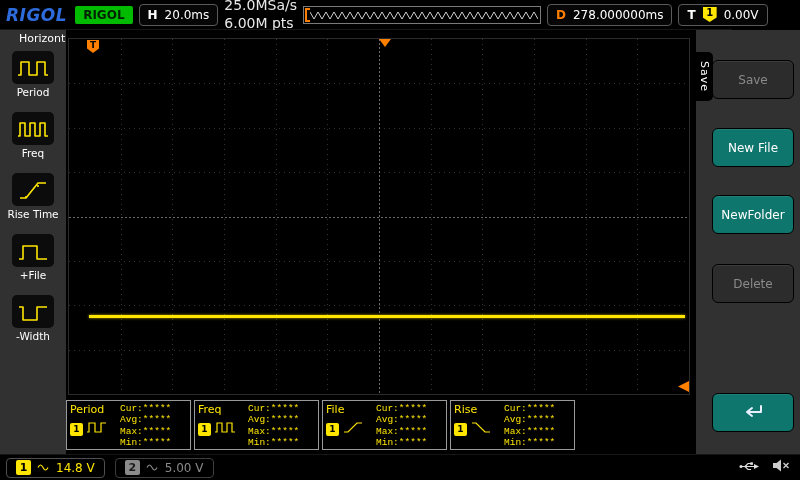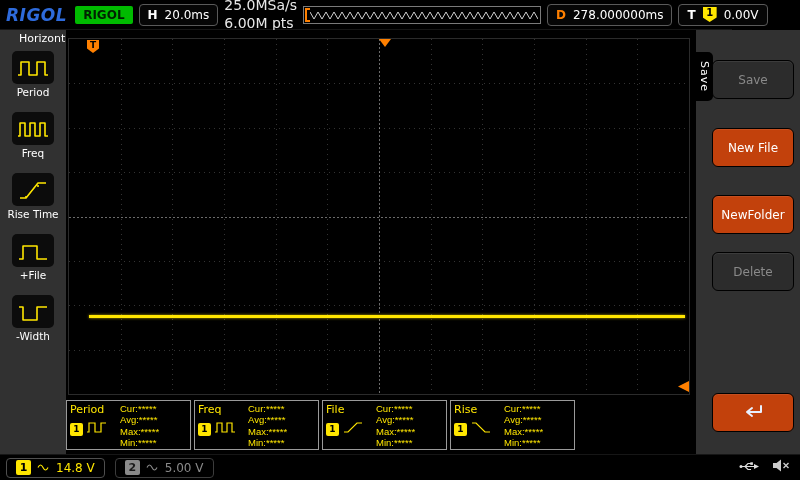--- a/index.html
+++ b/index.html
@@ -59,27 +59,27 @@
   .meas-strip{position:absolute;left:0;top:370px;display:flex}
   .meas-box{width:125px;height:50px;border:1px solid #9a9a9a;background:#000;margin-right:3px;
             display:flex;padding:2px 3px}
   .meas-left{width:50px;display:flex;flex-direction:column}
   .meas-name{font-size:11px;color:#ffe600}
   .meas-src{display:flex;align-items:center;gap:3px;margin-top:3px}
   .ch-badge{width:13px;height:13px;background:#ffe600;color:#000;font-size:9px;font-weight:bold;
             display:flex;align-items:center;justify-content:center;border-radius:2px;flex:0 0 auto}
   .meas-icon svg{stroke:#ffe600;fill:none;stroke-width:1.2}
   .meas-vals{flex:1;font-size:9.5px;line-height:1.2;color:#ffe600;
-             font-family:Liberation Sans, sans-serif}
+             font-family:Liberation Mono, monospace}
 
   
   .right{position:absolute;right:0;top:30px;bottom:26px;width:104px;background:#313131}
   .menu-tab{position:absolute;left:0;top:22px;background:#000;color:#fff;writing-mode:vertical-rl;
             font-size:11px;padding:9px 2px;border-radius:0 5px 5px 0;letter-spacing:1px}
-  .btn{position:absolute;left:16px;width:82px;height:39px;background:#c2410c;border-radius:6px;
+  .btn{position:absolute;left:16px;width:82px;height:39px;background:#0f766e;border-radius:6px;
        color:#fff;font-size:12px;display:flex;align-items:center;justify-content:center;cursor:pointer;
        border:1px solid #000;box-shadow:inset 0 1px 0 rgba(255,255,255,.08)}
   .btn.disabled{background:#2c2c2c;color:#8a8a8a}
   .btn svg{stroke:#e8f0ff;fill:none;stroke-width:2;stroke-linecap:round;stroke-linejoin:round}
 
   
   .bottombar{position:absolute;left:0;bottom:0;width:800px;height:26px;background:#000;
              display:flex;align-items:center;gap:10px;padding:0 6px;border-top:1px solid #161616}
   .ch-box{display:flex;align-items:center;gap:6px;border:1px solid #4f4f4f;border-radius:4px;
           height:20px;padding:0 9px;font-size:12px;cursor:pointer}
@@ -288,21 +288,21 @@
 
     </div>
   </main>
 
   <aside class="right">
     <span class="menu-tab">Save</span>
 
     <div class="btn disabled" style="top:30px">Save</div>
     <div class="btn" style="top:98px">New File</div>
     <div class="btn" style="top:165px">NewFolder</div>
-    <div class="btn disabled" style="top:222px">Delete</div>
+    <div class="btn disabled" style="top:234px">Delete</div>
 
     <div class="btn" style="top:363px">
       <span>
         <svg width="24" height="17" viewBox="0 0 24 17">
             <path d="M20 3 v6 H7 M11 5 L6 9 L11 13"></path>
           </svg>
       </span>
     </div>
   </aside>
 

